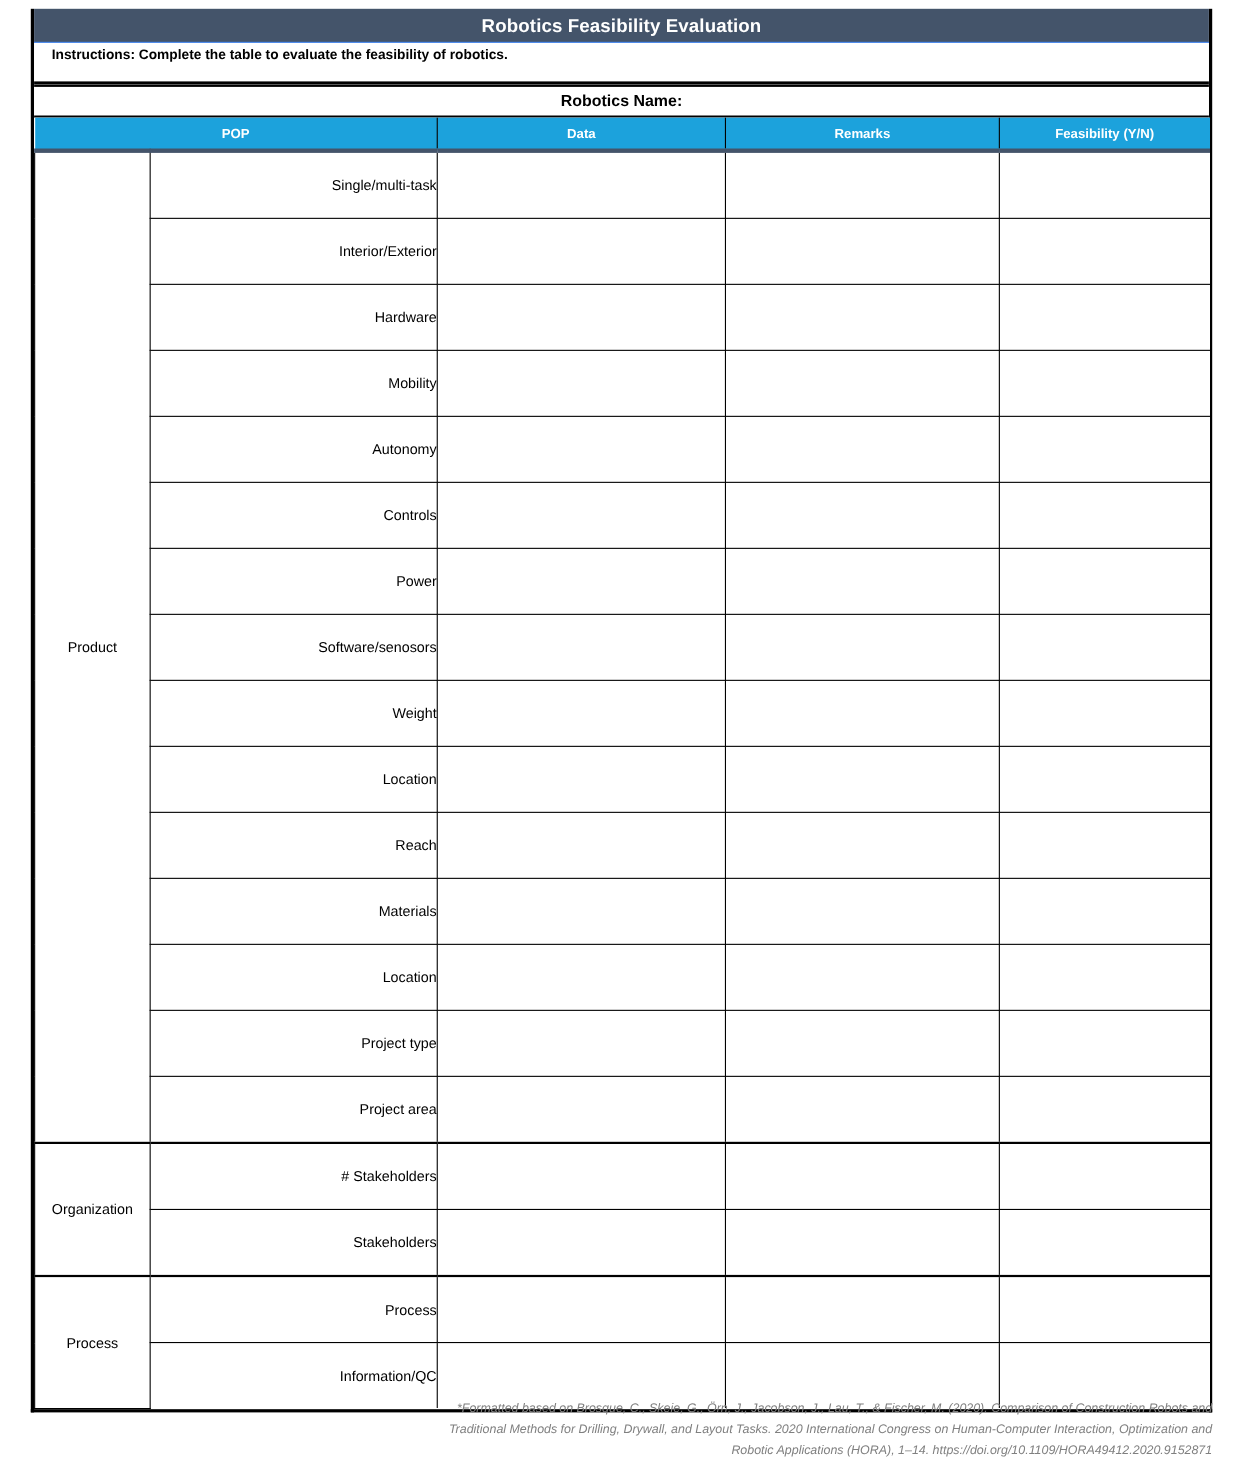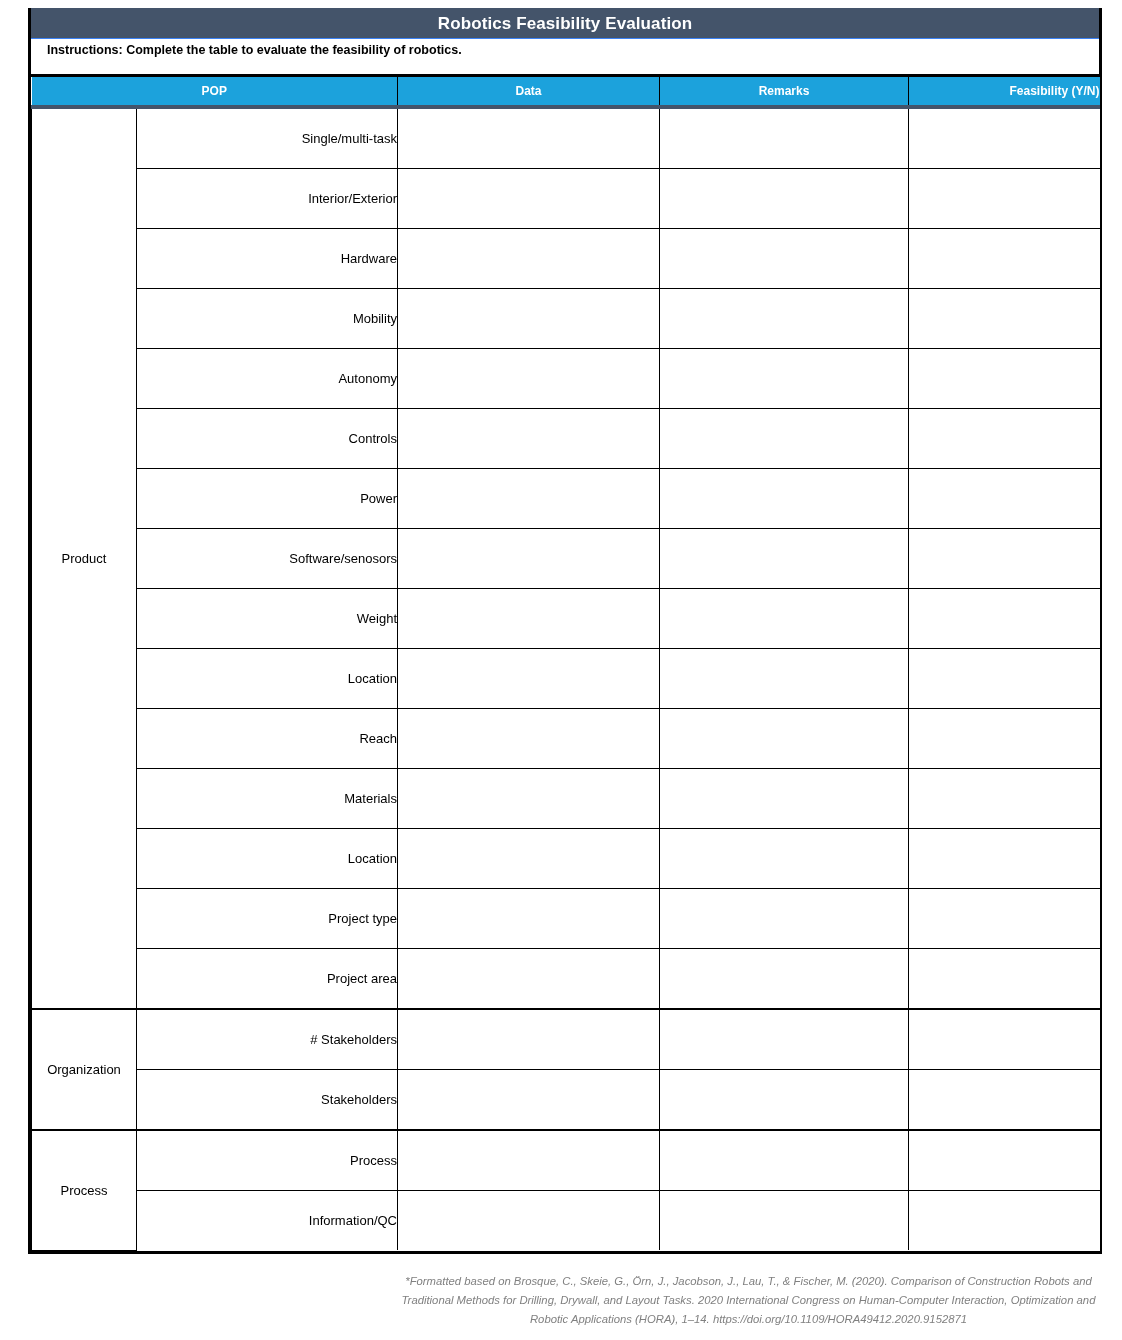--- a/index.html
+++ b/index.html
@@ -108,21 +108,21 @@
     color: #ffffff;
     height: 28px;
     font-size: 12px;
     font-weight: bold;
     text-align: center;
     vertical-align: middle;
     border-bottom: 4px solid #44546A;
     border-top: none;
   }
   tr.head th.h-pop { border-left: none; }
-  tr.head th.h-feas { border-right: none; text-align: right; }
+  tr.head th.h-feas { border-right: none; }
 
   
   tr.data-row td { height: 59px; }
 
   td.cat {
     text-align: center;
     vertical-align: middle;
     font-size: 13px;
     border-left: none;
     border-right: 2px solid #000000;
@@ -141,21 +141,21 @@
   
   tr.block-start > td { border-top: 2px solid #000000; }
   tr.last-row > td { border-bottom: none; margin-top: 21px; }
 
   
   .footnote {
     position: absolute;
     left: 395px;
     top: 1272px;
     width: 707px;
-    text-align: center;
+    text-align: right;
     color: #808080;
     font-size: 11.3px;
     font-style: italic;
     line-height: 1.68;
   }
 </style>
 </head>
 <body>
 
 <div class="sheet">
@@ -163,20 +163,23 @@
   <div class="form">
 
     <div class="title-bar">
       <div class="title-text">Robotics Feasibility Evaluation</div>
     </div>
 
     <div class="instructions">
       <div class="instructions-text">Instructions:  Complete the table to evaluate the feasibility of robotics.</div>
     </div>
 
+    <div class="name-row">
+      <div class="name-row-text">Robotics Name:</div>
+    </div>
 
     <table class="grid">
       <colgroup>
         <col class="c-cat">
         <col class="c-item">
         <col class="c-data">
         <col class="c-rem">
         <col class="c-feas">
       </colgroup>
       <thead>

